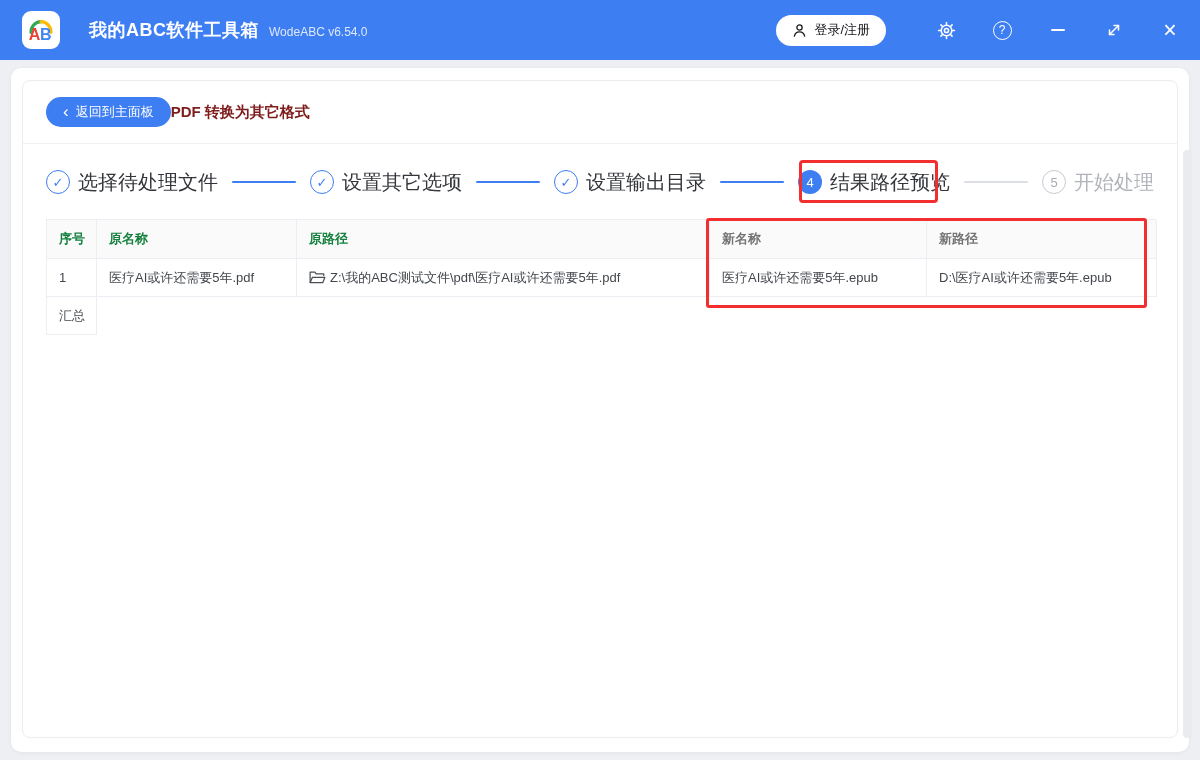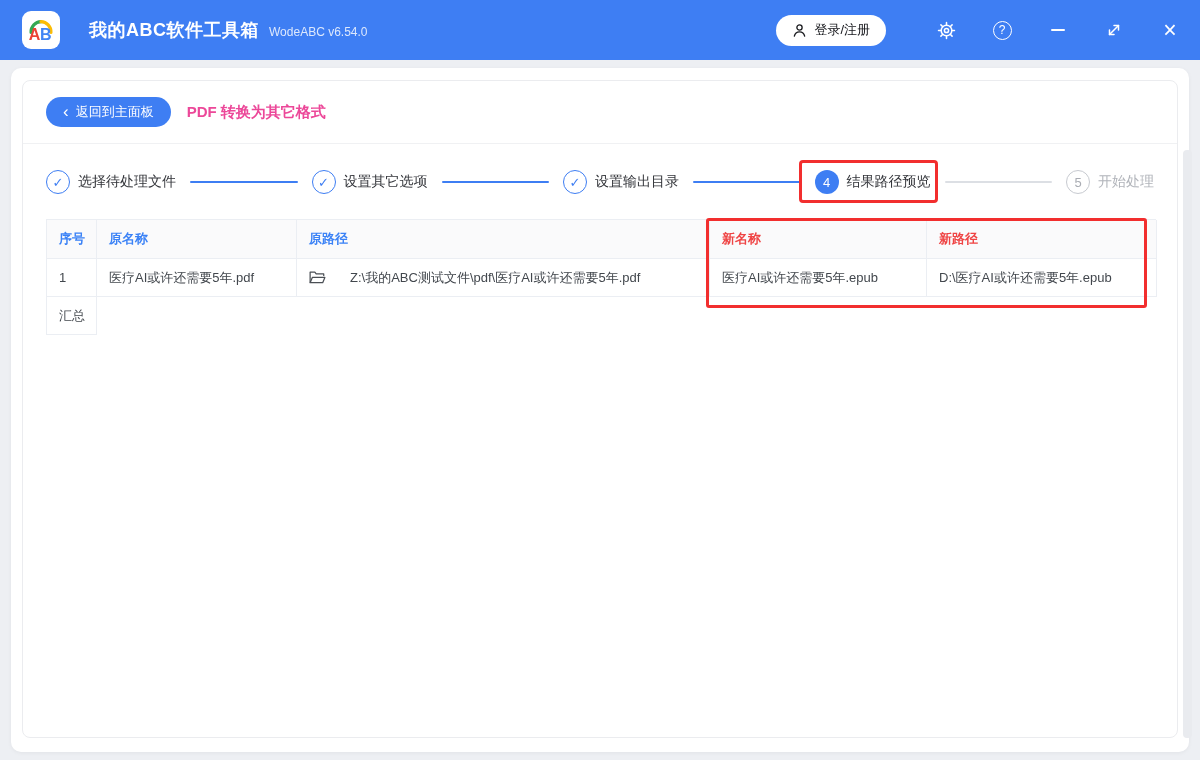--- a/index.html
+++ b/index.html
@@ -29,48 +29,48 @@
   .card { position:absolute; left:11px; top:68px; width:1178px; height:684px; background:#fff;
           border-radius:10px; box-shadow:0 1px 4px rgba(0,0,0,0.05); }
   .panel { position:absolute; left:11px; top:12px; width:1156px; height:658px; background:#fff;
            border:1px solid #ebecef; border-radius:8px; }
 
   .panel-header { position:absolute; left:0; top:0; right:0; height:63px;
                   border-bottom:1px solid #f0f1f3; display:flex; align-items:center; padding:0 23px; }
   .back-btn { height:30px; background:#3e7ef3; color:#fff; border:none; border-radius:15px;
               display:flex; align-items:center; gap:7px; padding:0 17px; font-size:13px; cursor:pointer; }
   .back-chev { font-size:17px; line-height:1; margin-top:-2px; }
-  .page-title { margin-left:16px; font-size:15px; font-weight:bold; color:#ec4899; }
+  .page-title { font-size:15px; font-weight:bold; color:#7f1d1d; }
 
   
   .wizard { position:absolute; left:23px; right:23px; top:89px; height:24px;
             display:flex; align-items:center; }
   .step { display:flex; align-items:center; gap:8px; flex:0 0 auto; }
   .circle { width:24px; height:24px; border-radius:50%; display:flex; align-items:center;
             justify-content:center; font-size:13px; flex:0 0 auto; }
   .step.done .circle { border:1.5px solid #3e7ef3; color:#3e7ef3; background:#fff; }
   .step.current .circle { background:#3e7ef3; color:#fff; }
   .step.pending .circle { border:1.5px solid #c7cad0; color:#a9acb3; background:#fff; }
-  .step-label { font-size:14px; color:#33353a; white-space:nowrap; }
+  .step-label { font-size:20px; color:#33353a; white-space:nowrap; }
   .step.pending .step-label { color:#b1b4ba;text-align:right; }
   .connector { flex:1 1 auto; height:2px; margin:0 14px; border-radius:1px; }
   .connector.blue { background:#3e7ef3; }
   .connector.gray { background:#dcdfe4; }
 
   
   .ftable { position:absolute; left:23px; top:138px; width:1110px;
             display:grid; grid-template-columns:50px 200px 413px 217px 230px;
             border-top:1px solid #ebeef3; border-left:1px solid #ebeef3; font-size:13px; }
   .cell { border-right:1px solid #ebeef3; border-bottom:1px solid #ebeef3;
           display:flex; align-items:center; padding:0 12px; color:#42474d; background:#fff;
           white-space:nowrap; overflow:hidden; }
-  .cell.th { height:39px; background:#fafafb; color:#3b82f6; font-weight:bold; }
+  .cell.th { height:39px; background:#fafafb; color:#15803d; font-weight:bold; }
   .cell.td { height:38px; }
-  .cell.red { color:#ef4444; }
-  .path-cell { gap:24px; }
+  .cell.red { color:#737373; }
+  .path-cell { gap:4px; }
   .sum-span { grid-column:2 / 6; }
 
   
   .hl-box { position:absolute; border:3px solid #f22e2e; border-radius:4px; pointer-events:none; }
   .hl-step { left:799px; top:160px; width:139px; height:43px; }
   .hl-cols { left:706px; top:218px; width:441px; height:90px; border-radius:3px; }
   .scrollbar { position:absolute; left:1183px; top:150px; width:9px; height:588px;
                background:#e9ebef; border-radius:4px; }
 </style>
 </head>

